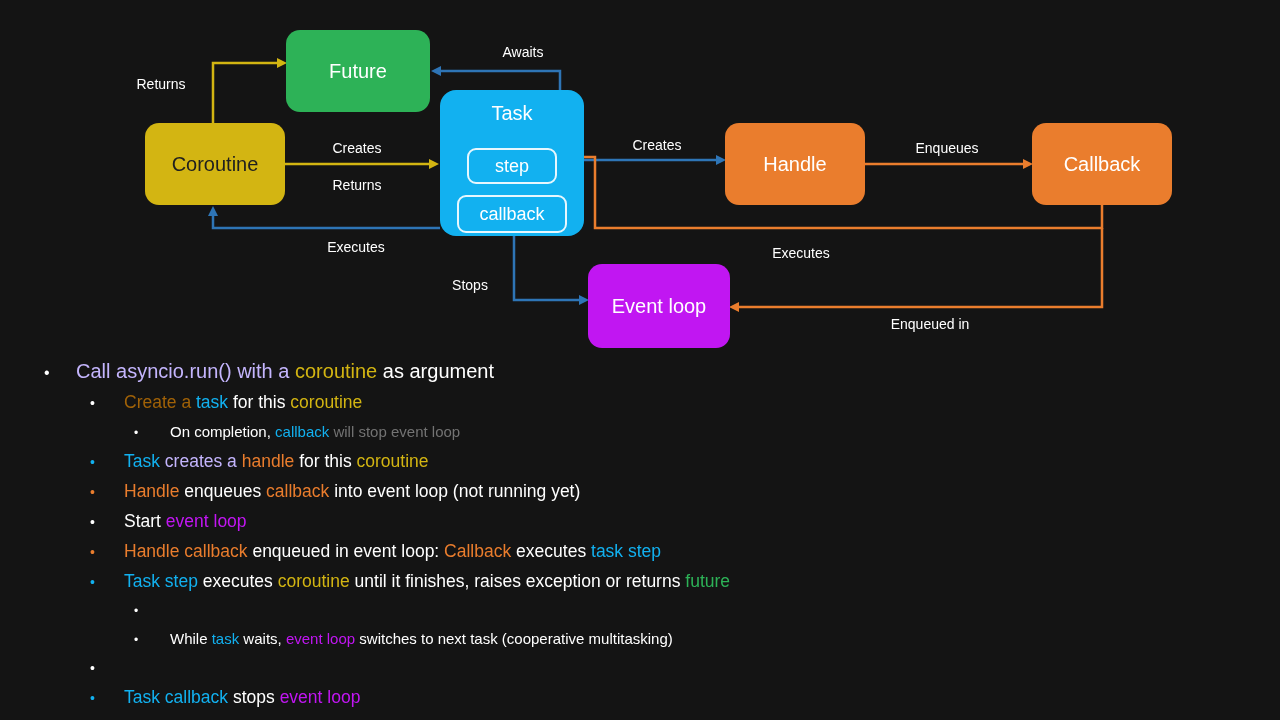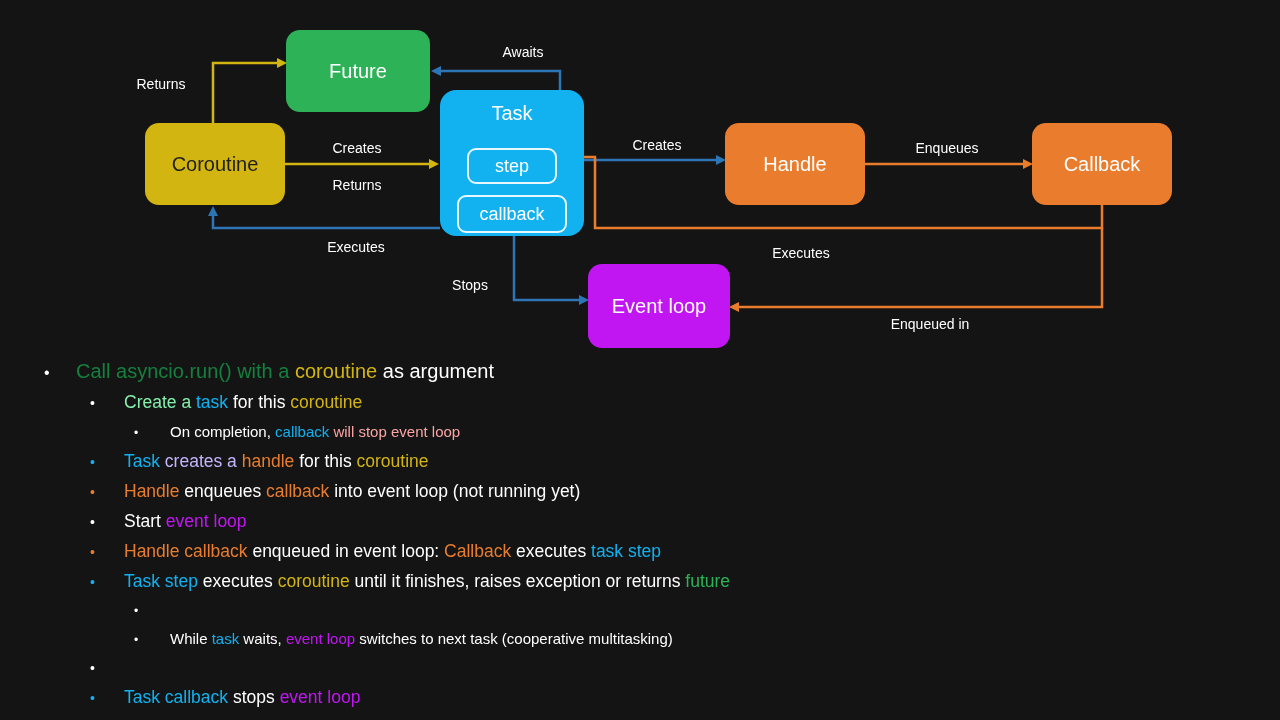--- a/index.html
+++ b/index.html
@@ -121,29 +121,29 @@
     <div class="dlabel" style="left:947px;top:148px;">Enqueues</div>
     <div class="dlabel" style="left:356px;top:247px;">Executes</div>
     <div class="dlabel" style="left:801px;top:253px;">Executes</div>
     <div class="dlabel" style="left:470px;top:285px;">Stops</div>
     <div class="dlabel" style="left:930px;top:324px;">Enqueued in</div>
   </div>
 
   <div class="bullets">
       <div class="row l1">
         <span class="bullet" style="color: rgb(255, 255, 255);">•</span>
-        <span class="segs"><span style="color: #15803d;">Call asyncio.run() with a </span><span style="color: rgb(211, 181, 18);">coroutine</span><span style="color: rgb(255, 255, 255);"> as argument</span></span>
+        <span class="segs"><span style="color: #c4b5fd;">Call asyncio.run() with a </span><span style="color: rgb(211, 181, 18);">coroutine</span><span style="color: rgb(255, 255, 255);"> as argument</span></span>
       </div>
       <div class="row l2">
         <span class="bullet" style="color: rgb(255, 255, 255);">•</span>
-        <span class="segs"><span style="color: #86efac;">Create a </span><span style="color: rgb(18, 177, 240);">task</span><span style="color: rgb(255, 255, 255);"> for this </span><span style="color: rgb(211, 181, 18);">coroutine</span></span>
+        <span class="segs"><span style="color: #a16207;">Create a </span><span style="color: rgb(18, 177, 240);">task</span><span style="color: rgb(255, 255, 255);"> for this </span><span style="color: rgb(211, 181, 18);">coroutine</span></span>
       </div>
       <div class="row l3">
         <span class="bullet" style="color: rgb(255, 255, 255);">•</span>
-        <span class="segs"><span style="color: rgb(255, 255, 255);">On completion, </span><span style="color: rgb(18, 177, 240);">callback</span><span style="color: #fca5a5;"> will stop event loop</span></span>
+        <span class="segs"><span style="color: rgb(255, 255, 255);">On completion, </span><span style="color: rgb(18, 177, 240);">callback</span><span style="color: #737373;"> will stop event loop</span></span>
       </div>
       <div class="row l2">
         <span class="bullet" style="color: rgb(18, 177, 240);">•</span>
         <span class="segs"><span style="color: rgb(18, 177, 240);">Task</span><span style="color: #c4b5fd;"> creates a </span><span style="color: rgb(234, 125, 45);">handle</span><span style="color: rgb(255, 255, 255);"> for this </span><span style="color: rgb(211, 181, 18);">coroutine</span></span>
       </div>
       <div class="row l2">
         <span class="bullet" style="color: rgb(234, 125, 45);">•</span>
         <span class="segs"><span style="color: rgb(234, 125, 45);">Handle</span><span style="color: rgb(255, 255, 255);"> enqueues </span><span style="color: rgb(234, 125, 45);">callback</span><span style="color: rgb(255, 255, 255);"> into event loop (not running yet)</span></span>
       </div>
       <div class="row l2">

